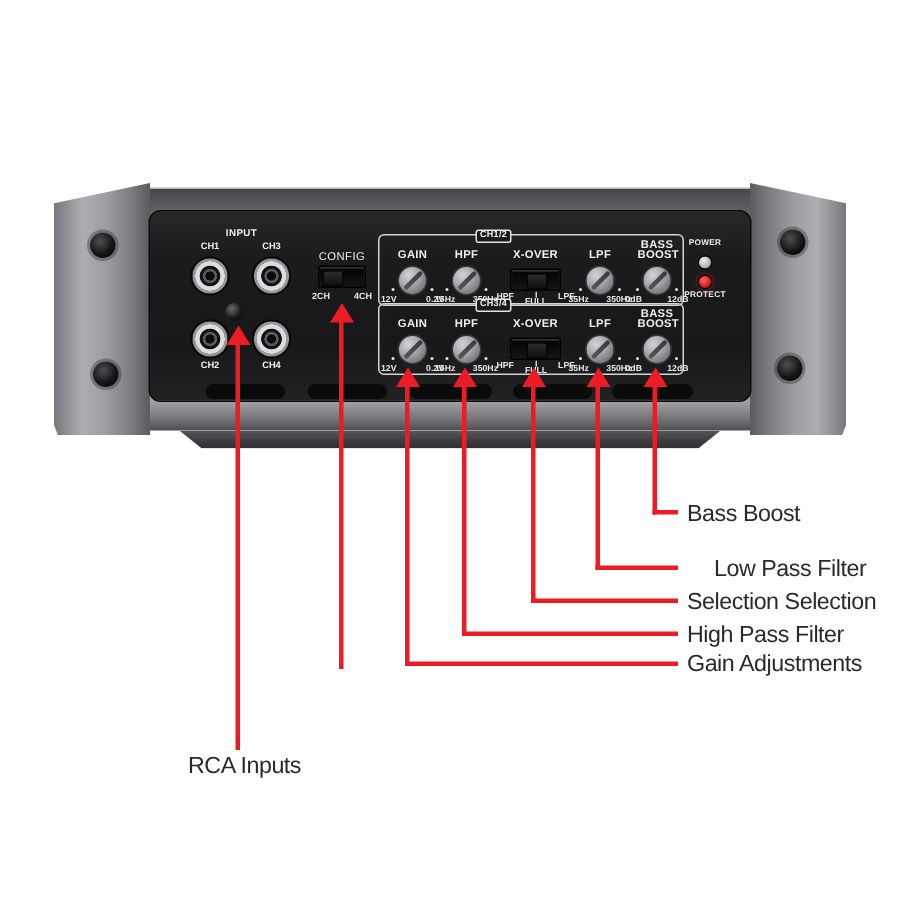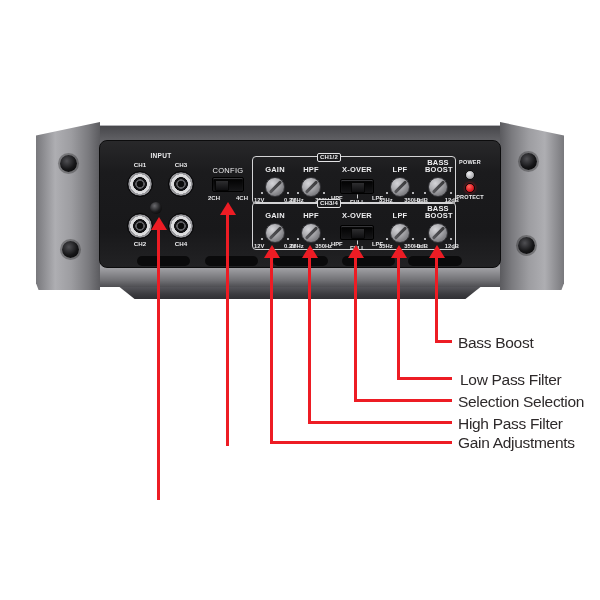--- a/index.html
+++ b/index.html
@@ -274,18 +274,19 @@
 
   <div class="ahead" style="left:391px;top:245px;"></div>
   <div class="vline" style="left:397px;top:256px;height:124px;"></div>
   <div class="hline" style="left:397px;top:377px;width:55px;"></div>
 
   <div class="ahead" style="left:429px;top:245px;"></div>
   <div class="vline" style="left:435px;top:256px;height:87px;"></div>
   <div class="hline" style="left:435px;top:340px;width:17px;"></div>
 
   <div class="note" style="left:458px;top:334px;">Bass Boost</div>
-  <div class="note" style="left:460px;top:371px;">Low Pass Filter</div>
+  <div class="note" style="left:476px;top:371px;">Low Pass Filter</div>
   <div class="note" style="left:458px;top:393px;">Selection Selection</div>
   <div class="note" style="left:458px;top:415px;">High Pass Filter</div>
   <div class="note" style="left:458px;top:434px;">Gain Adjustments</div>
+  <div class="note" style="left:120px;top:502px;width:86px;text-align:center;">RCA Inputs</div>
 
 </div>
 
 </body></html>

